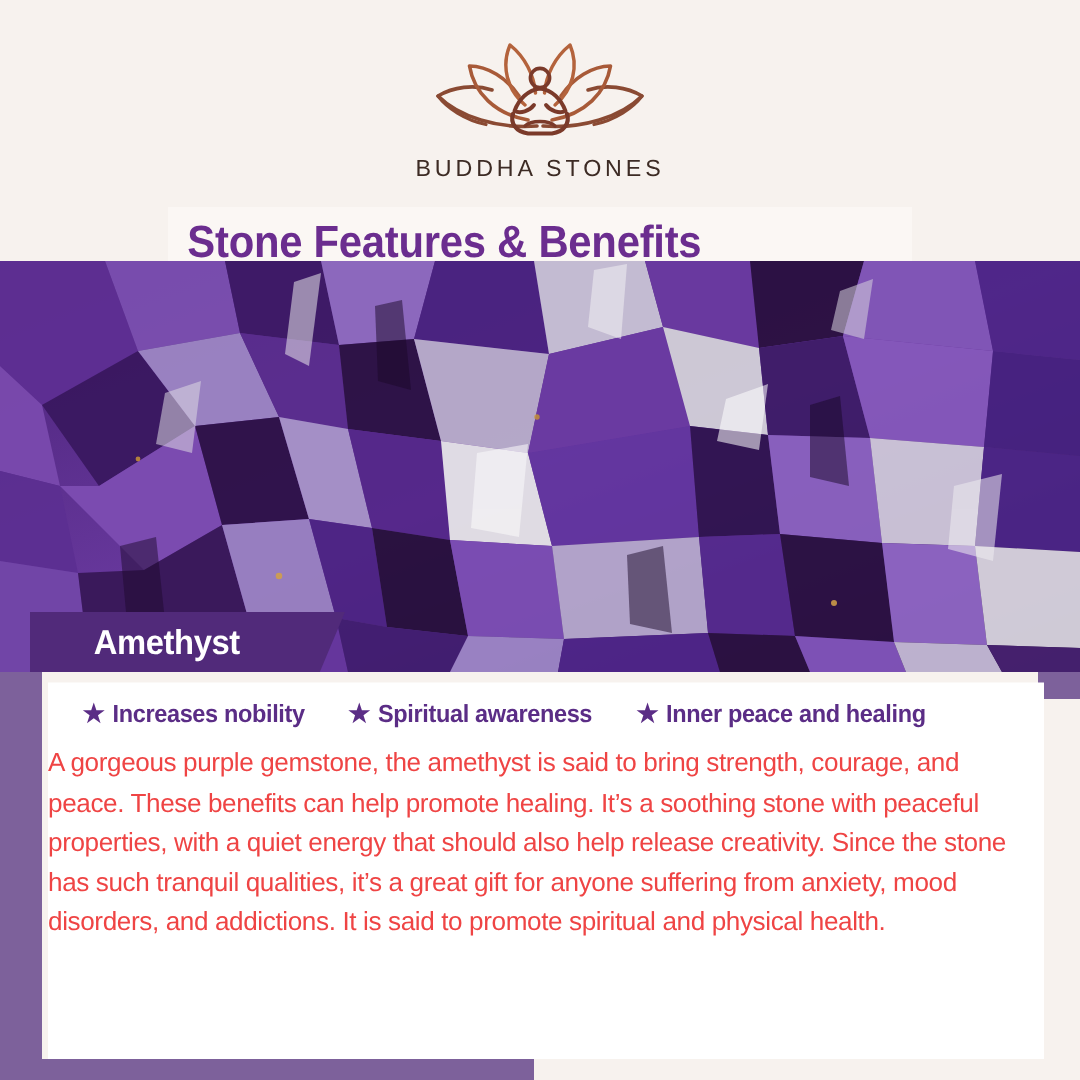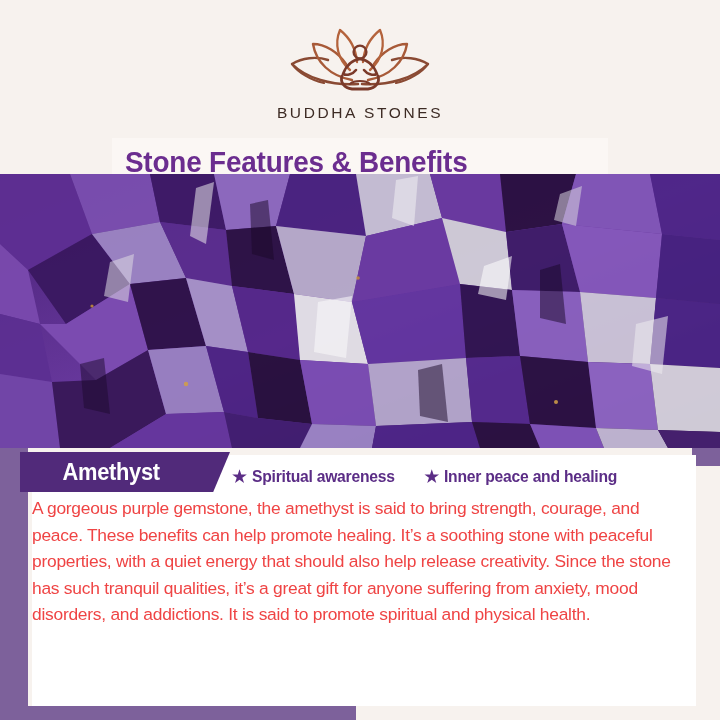--- a/index.html
+++ b/index.html
@@ -144,21 +144,20 @@
     position: absolute;
     left: 20px;
     top: 408px;
     width: 210px;
     height: 40px;
     background: #512a7a;
     clip-path: polygon(0 0, 100% 0, 92% 100%, 0 100%);
     display: flex;
     align-items: center;
     z-index: 4;
-    margin-top: 44px;
   }
   .stone-banner-text {
     margin-left: 40px;
     color: #ffffff;
     font-size: 23px;
     font-weight: bold;
     letter-spacing: -0.3px;
     transform: scaleX(0.95);
   }
 

